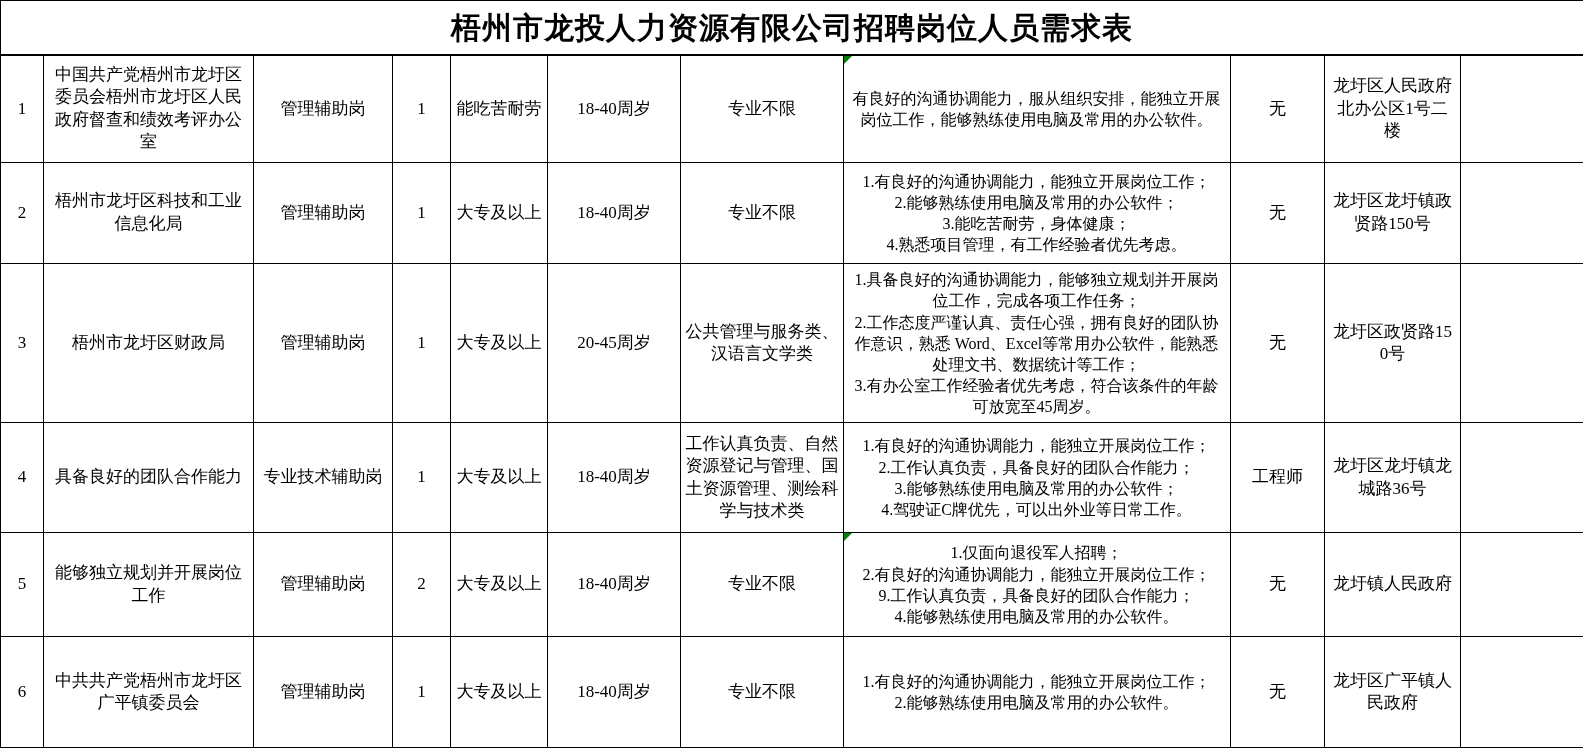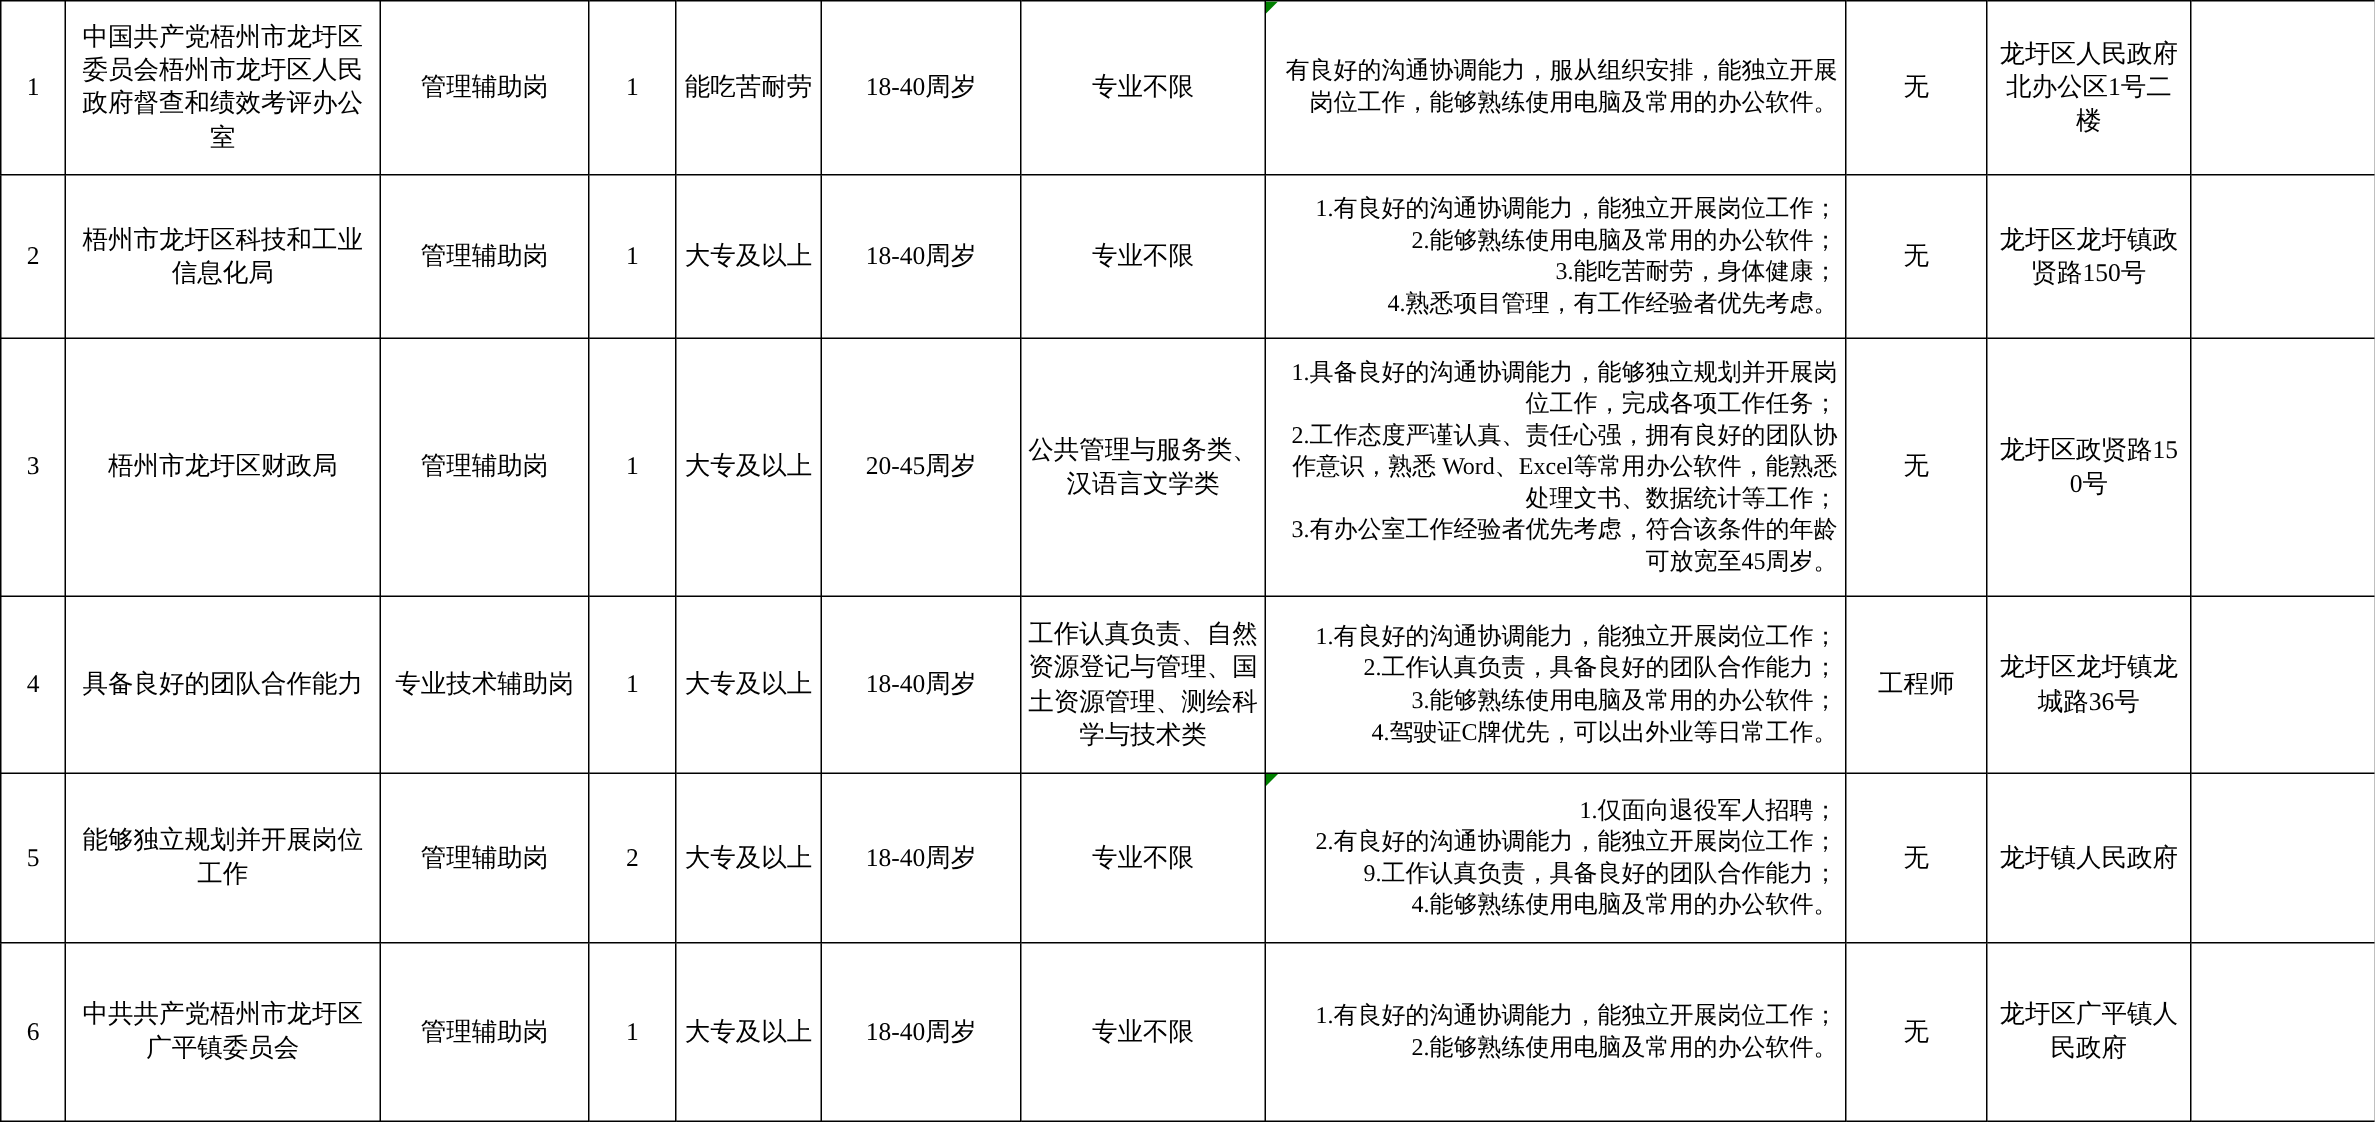--- a/index.html
+++ b/index.html
@@ -25,21 +25,21 @@
     font-weight:normal;
   }
   .title-cell{
     font-size:30px;
     font-weight:bold;
     letter-spacing:1px;
     border-bottom:2px solid #000;
   }
   tr.header-row td{font-size:17px;}
   td.req{
-    text-align:right;
+    text-align:center;
     position:relative;
     font-size:16px;
     padding:2px 5px 2px 4px;
     white-space:pre-line;
   }
   td.dept,td.major,td.loc{padding:1px 4px;}
   .comment-marker{
     position:absolute;top:0;left:0;
     width:0;height:0;
     border-top:8px solid #008000;
@@ -67,20 +67,23 @@
       <col style="width:97px">
       <col style="width:133px">
     <col style="width:163px">
       <col style="width:387px">
       <col style="width:94px">
     <col style="width:136px">
       <col style="width:123px">
   </colgroup>
 
   <tbody>
+      <tr class="title-row">
+    <td class="title-cell" colspan="11">梧州市龙投人力资源有限公司招聘岗位人员需求表</td>
+  </tr>
 
 
   <tr class="r0">
     <td>1</td>
     <td class="dept">中国共产党梧州市龙圩区委员会梧州市龙圩区人民政府督查和绩效考评办公室</td>
     <td>管理辅助岗</td>
     <td>1</td>
     <td>能吃苦耐劳</td>
     <td>18-40周岁</td>
     <td class="major">专业不限</td>

